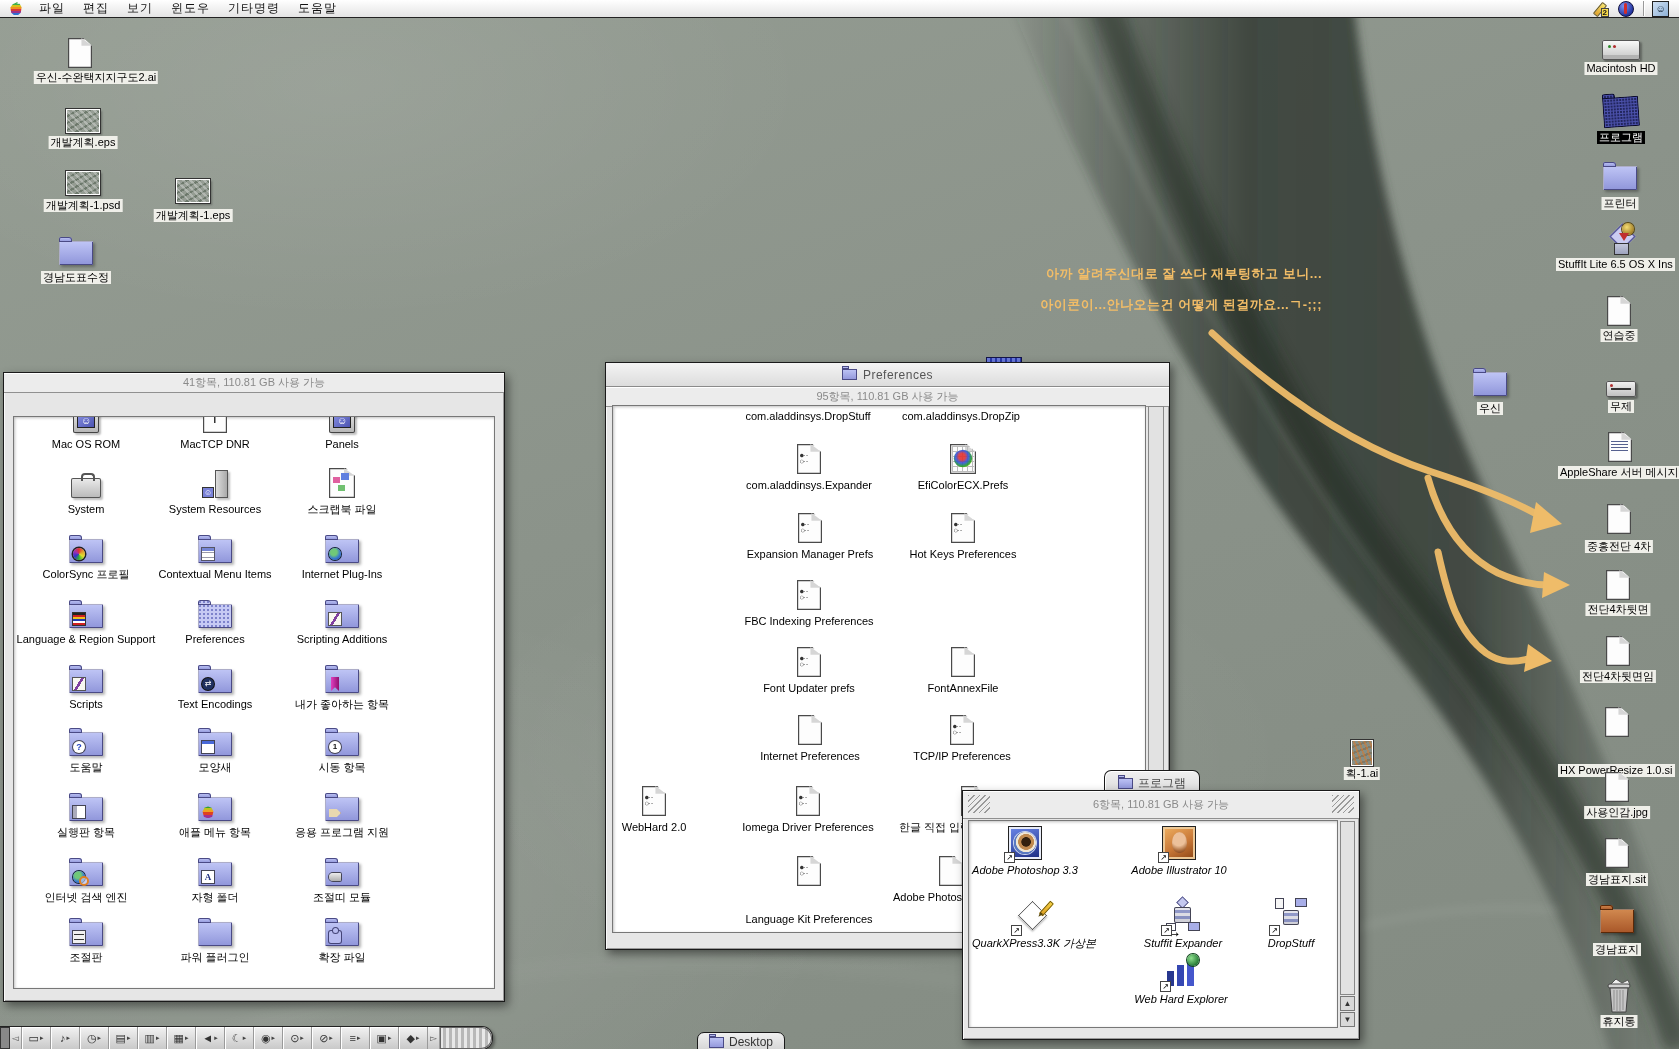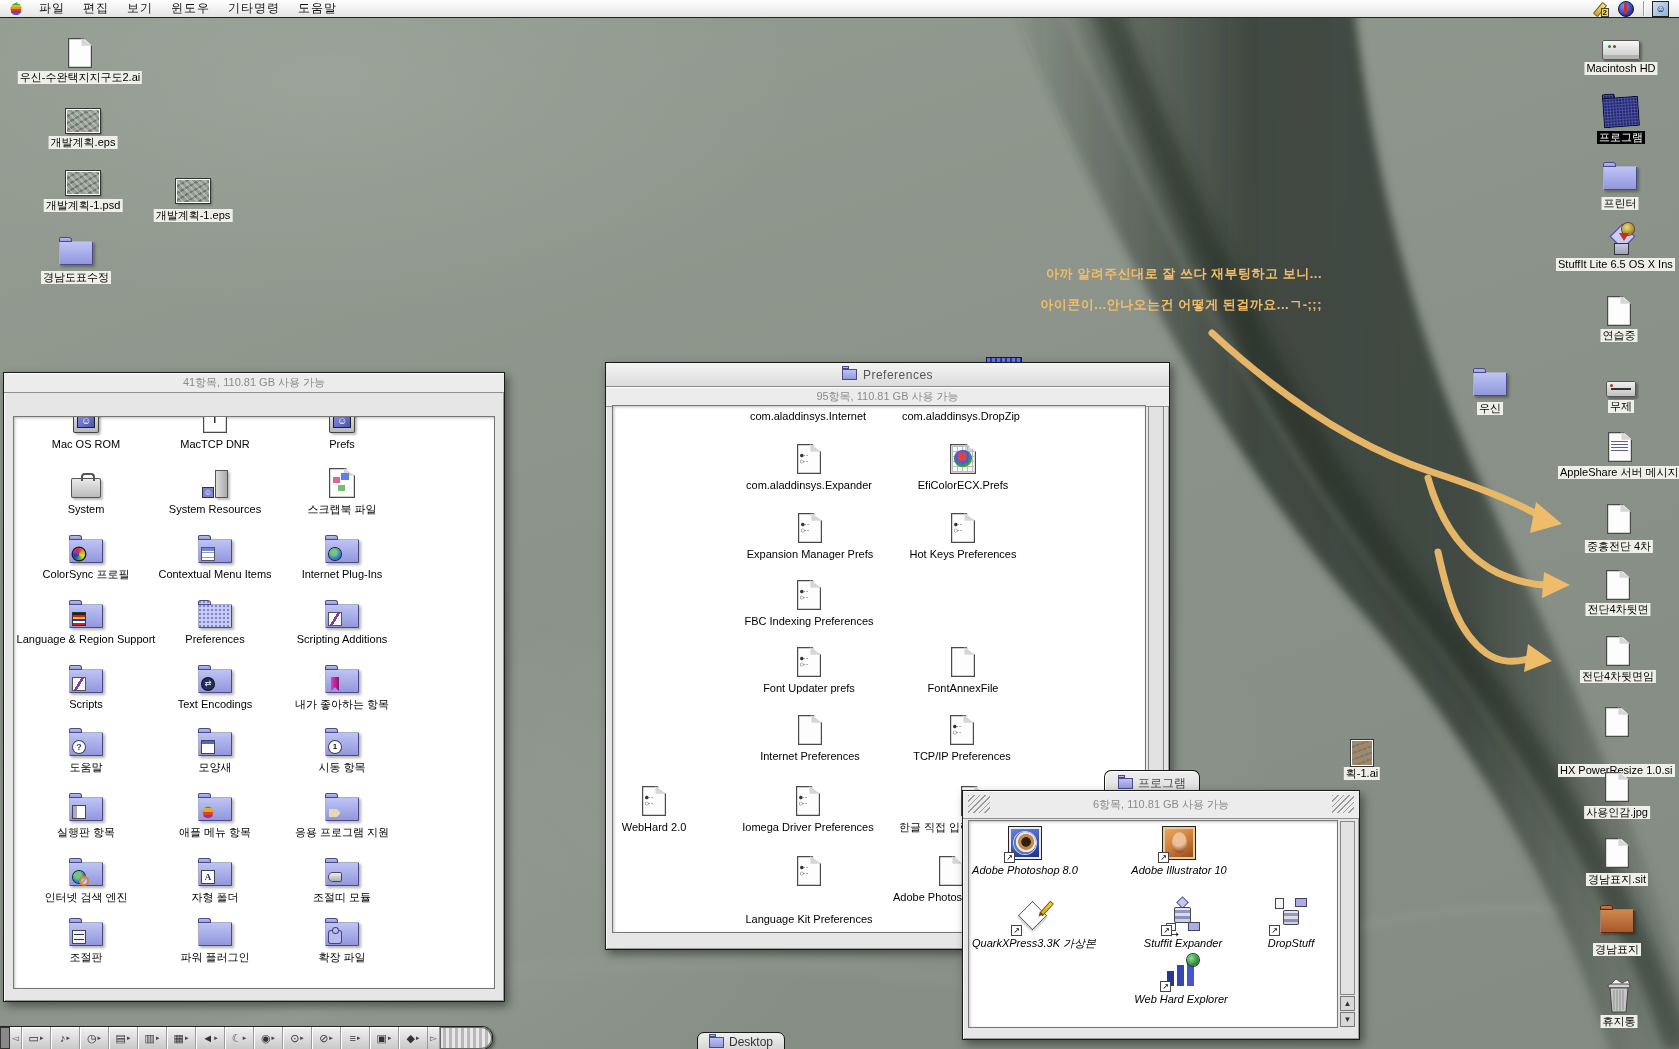--- a/index.html
+++ b/index.html
@@ -250,21 +250,21 @@
     <path d="M1536,502 L1562,524 L1530,533 Z"></path>
     <path d="M1544,572 L1570,585 L1542,598 Z"></path>
     <path d="M1528,644 L1552,661 L1524,672 Z"></path>
   </g>
 </svg>
 
 <div id="desktop-layer">
     <div class="micon i-doc" style="width: 24px; height: 30px; left: 68px; top: 38px;">
       <div class="fold"></div>
     </div>
-    <div class="dlabel centered" style="left: 80px; top: 71px;">우신-수완택지지구도2.ai</div>
+    <div class="dlabel centered" style="left: 96px; top: 71px;">우신-수완택지지구도2.ai</div>
     <div class="micon i-thumb" style="width: 34px; height: 24px; left: 66px; top: 109px;"></div>
     <div class="dlabel centered" style="left: 83px; top: 136px;">개발계획.eps</div>
     <div class="micon i-thumb" style="width: 34px; height: 24px; left: 66px; top: 171px;"></div>
     <div class="dlabel centered" style="left: 83px; top: 199px;">개발계획-1.psd</div>
     <div class="micon i-thumb" style="width: 34px; height: 24px; left: 176px; top: 179px;"></div>
     <div class="dlabel centered" style="left: 193px; top: 209px;">개발계획-1.eps</div>
     <div class="micon i-folder" style="width: 34px; height: 24px; left: 59px; top: 241px;"></div>
     <div class="dlabel centered" style="left: 76px; top: 271px;">경남도표수정</div>
     <div class="micon i-hd" style="width: 38px; height: 20px; left: 1602px; top: 40px;"></div>
     <div class="dlabel centered" style="left: 1621px; top: 62px;">Macintosh HD</div>
@@ -336,21 +336,21 @@
         <div class="mf-screen">☺</div>
       </div>
       <div class="wlabel centered" style="left: 72px; top: 21px;">Mac OS ROM</div>
       <div class="micon i-doc-net" style="width: 24px; height: 30px; left: 189px; top: -14px;">
         <div class="nglyph"></div>
       </div>
       <div class="wlabel centered" style="left: 201px; top: 21px;">MacTCP DNR</div>
       <div class="micon i-mac-face" style="width: 26px; height: 22px; left: 315px; top: -6px;">
         <div class="mf-screen">☺</div>
       </div>
-      <div class="wlabel centered" style="left: 328px; top: 21px;">Prefs</div>
+      <div class="wlabel centered" style="left: 328px; top: 21px;">Panels</div>
       <div class="micon i-suitcase" style="width: 30px; height: 20px; left: 57px; top: 61px;"></div>
       <div class="wlabel centered" style="left: 72px; top: 86px;">System</div>
       <div class="micon i-tower" style="width: 26px; height: 28px; left: 188px; top: 53px;">
         <div class="tw-body"></div>
         <div class="tw-face">☺</div>
       </div>
       <div class="wlabel centered" style="left: 201px; top: 86px;">System Resources</div>
       <div class="micon i-scrap-doc" style="width: 26px; height: 30px; left: 315px; top: 51px;">
         <div class="fold"></div>
         <div class="sc-bits"></div>
@@ -441,21 +441,21 @@
 
 <div id="blue-fragment" style="z-index:4;"></div>
 
 <div class="mac-window" id="win2" style="left:605px;top:362px;width:563px;height:586px;z-index:5;">
   <div class="titlebar">
     <div class="tb-foldericon"></div>
     <span>Preferences</span>
   </div>
   <div class="statusbar">95항목, 110.81 GB 사용 가능</div>
   <div class="wcontent" id="win2-content" style="left:7px;right:24px;top:43px;bottom:17px;">
-      <div class="wlabel centered" style="left: 195px; top: 4px;">com.aladdinsys.Internet</div>
+      <div class="wlabel centered" style="left: 195px; top: 4px;">com.aladdinsys.DropStuff</div>
       <div class="wlabel centered" style="left: 348px; top: 4px;">com.aladdinsys.DropZip</div>
       <div class="micon i-prefs-doc" style="width: 24px; height: 30px; left: 184px; top: 38px;">
         <div class="fold"></div>
         <div class="plines">●--
 ○--</div>
       </div>
       <div class="wlabel centered" style="left: 196px; top: 73px;">com.aladdinsys.Expander</div>
       <div class="micon i-color-doc" style="width: 26px; height: 30px; left: 337px; top: 38px;">
         <div class="fold"></div>
         <div class="cd-grid"></div>
@@ -540,21 +540,21 @@
   <div class="statusbar" style="height:27px;line-height:27px;position:relative;">
     <div class="grip" style="left:5px;"></div>
     <span>6항목, 110.81 GB 사용 가능</span>
     <div class="grip" style="right:5px;"></div>
   </div>
   <div class="wcontent" id="win3-content" style="left:6px;right:22px;top:30px;bottom:12px;">
       <div class="micon i-ps" style="width: 32px; height: 32px; left: 40px; top: 6px;">
         <div class="ps-eye"></div>
         <div class="aliasbadge">↗</div>
       </div>
-      <div class="wlabel alias centered" style="left: 56px; top: 43px;">Adobe Photoshop 8.0</div>
+      <div class="wlabel alias centered" style="left: 56px; top: 43px;">Adobe Photoshop 3.3</div>
       <div class="micon i-ai" style="width: 32px; height: 32px; left: 194px; top: 6px;">
         <div class="ai-face"></div>
         <div class="aliasbadge">↗</div>
       </div>
       <div class="wlabel alias centered" style="left: 210px; top: 43px;">Adobe Illustrator 10</div>
       <div class="micon i-quark" style="width: 36px; height: 30px; left: 47px; top: 81px;">
         <div class="qk-page"></div>
         <div class="qk-pencil"></div>
         <div class="aliasbadge">↗</div>
       </div>

